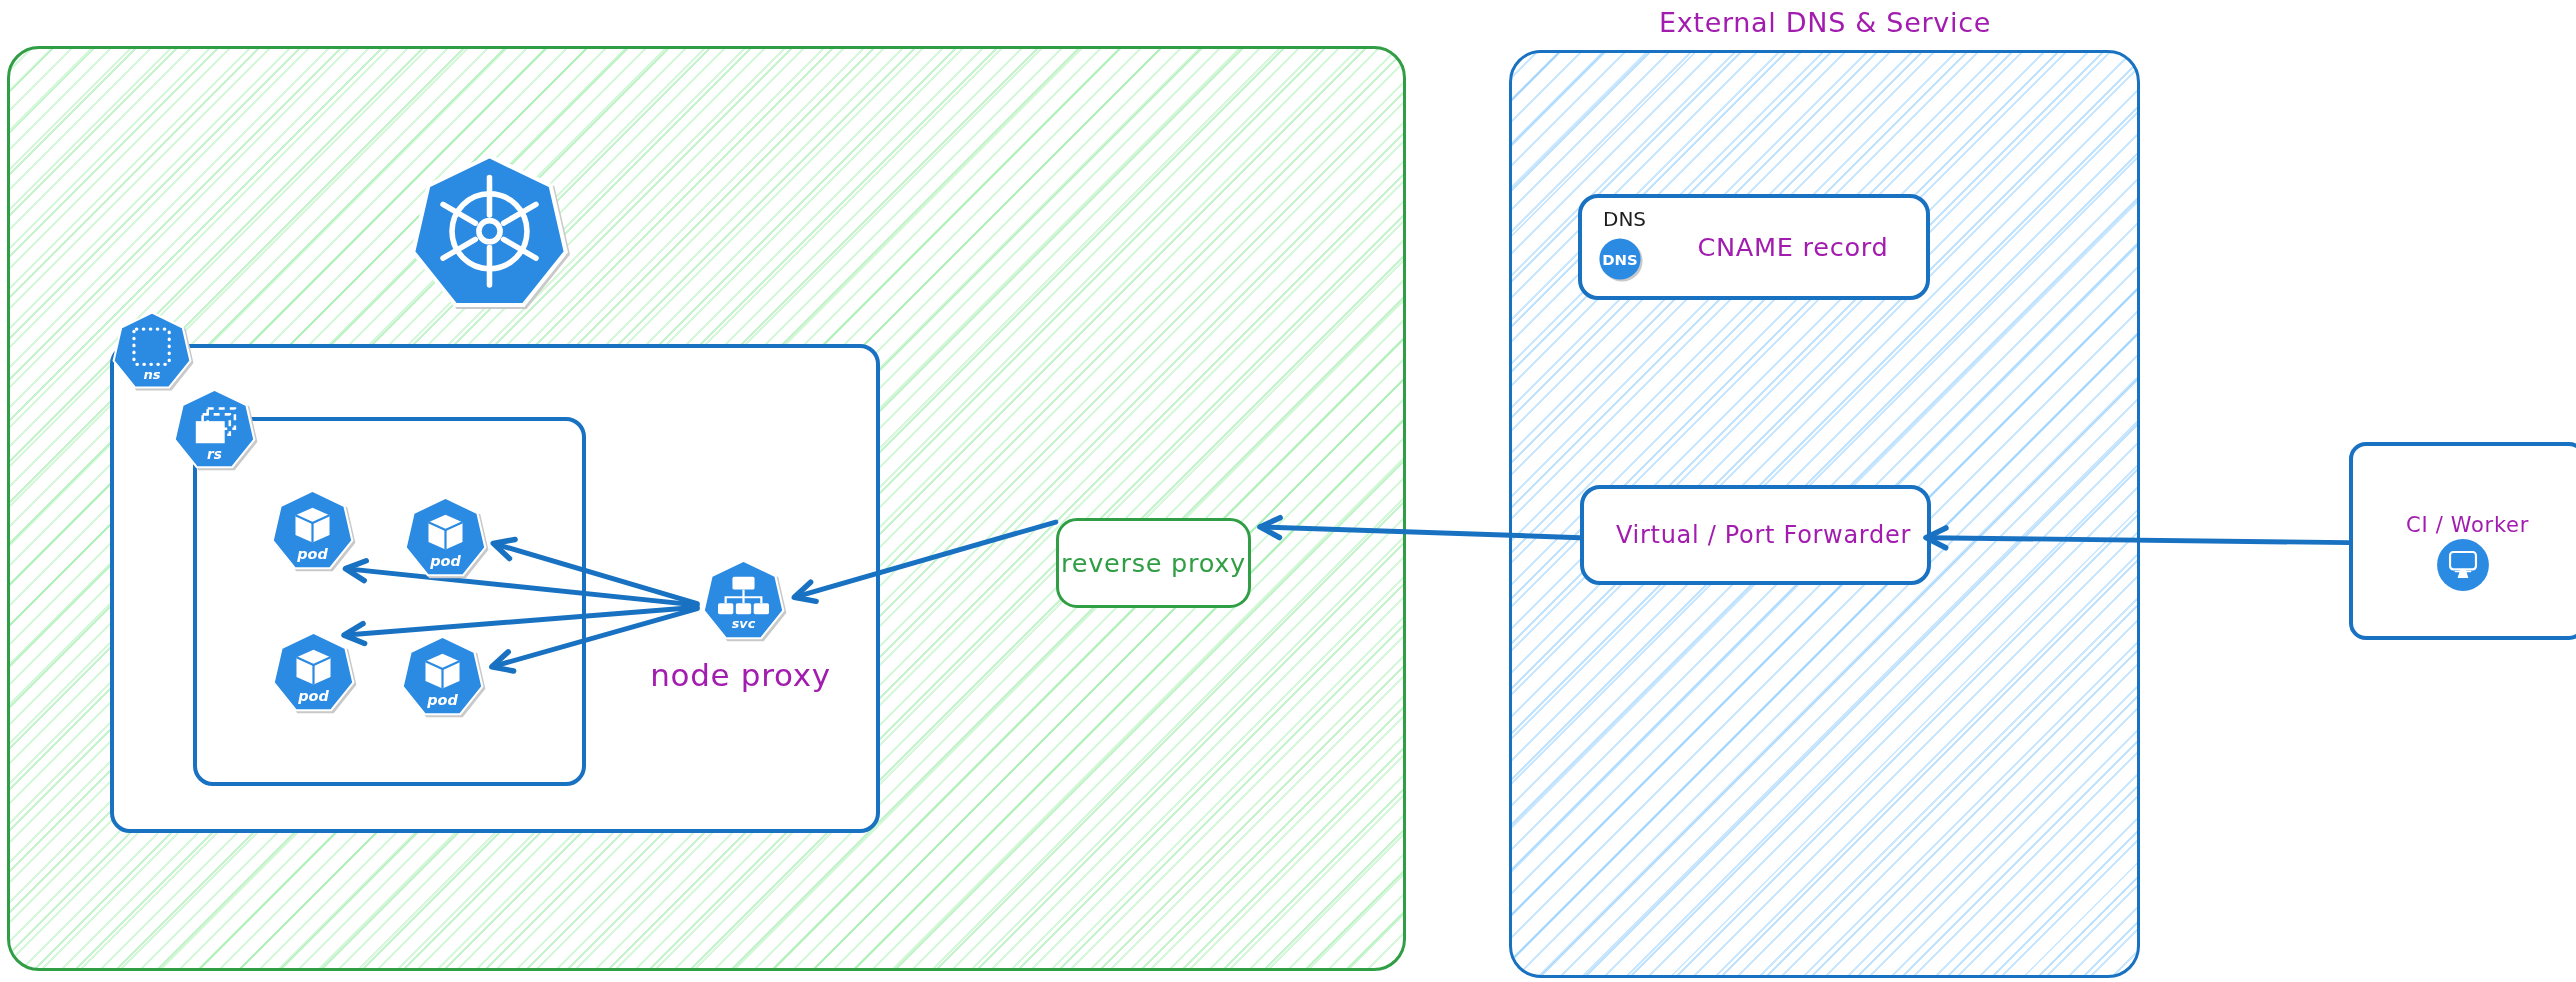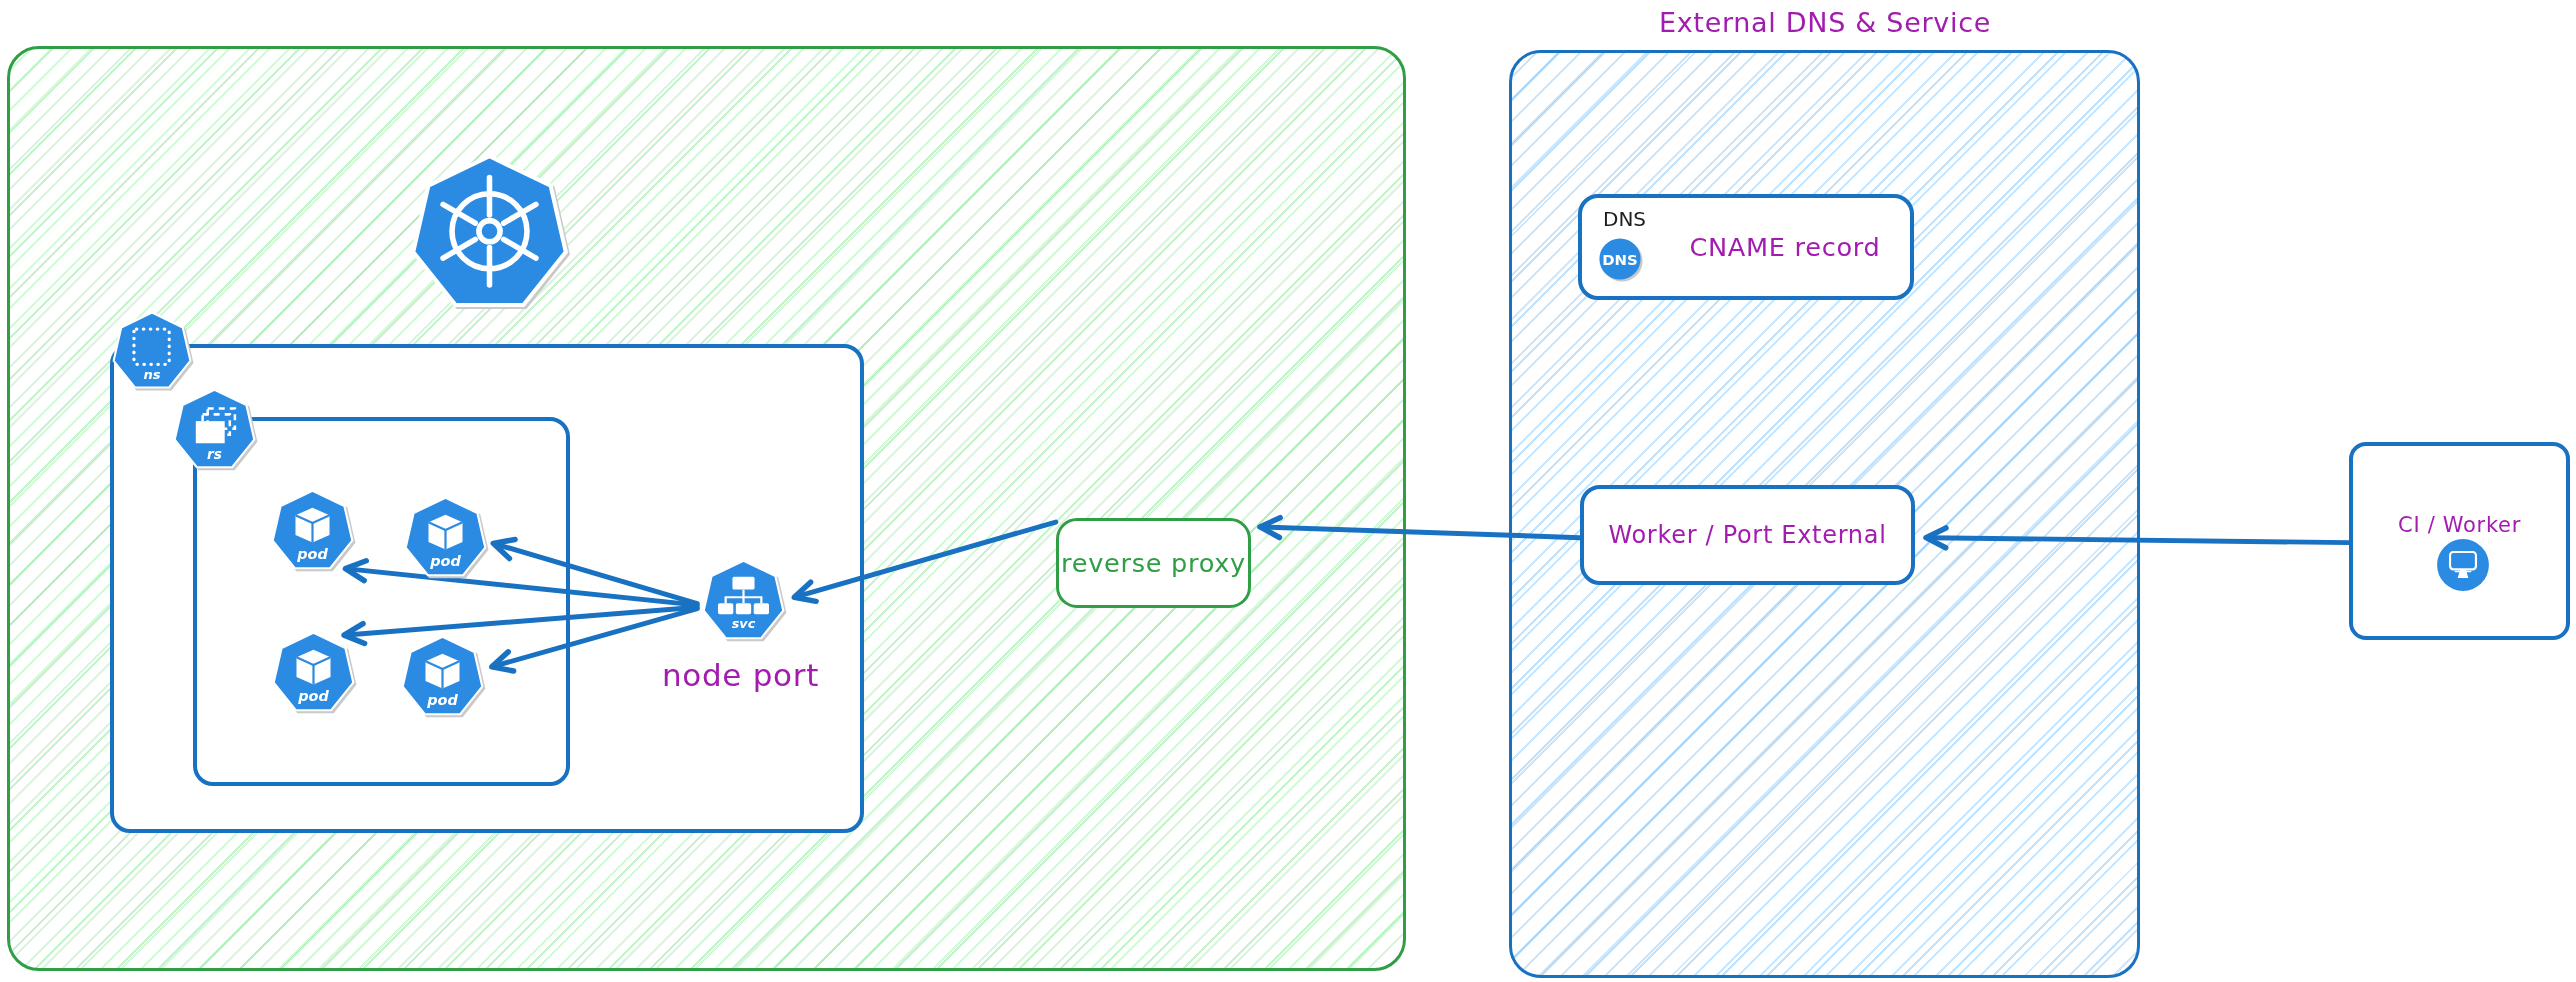--- a/index.html
+++ b/index.html
@@ -12,21 +12,21 @@
     background-image:
       repeating-linear-gradient(135deg, rgba(140,233,154,0.50) 0 2.1px, transparent 2.1px 29px),
       repeating-linear-gradient(135deg, rgba(178,242,187,0.55) 0 2.1px, transparent 2.1px 14px);}
   .box-blue{position:absolute;left:1509px;top:50px;width:625px;height:922px;
     border:3.6px solid #1971c2;border-radius:32px;
     background-image:
       repeating-linear-gradient(135deg, rgba(116,192,252,0.45) 0 2.1px, transparent 2.1px 32px),
       repeating-linear-gradient(135deg, rgba(165,216,255,0.60) 0 2.1px, transparent 2.1px 15.6px);}
 
   
-  .card-blue{position:absolute;background:#ffffff;border:4.3px solid #1971c2;border-radius:20px;}
+  .card-blue{position:absolute;background:#ffffff;border:4.3px solid #1971c2;border-radius:20px;padding-left:16px;}
   .card-green{position:absolute;background:#ffffff;border:3.6px solid #2f9e44;border-radius:21px;margin-top:40px;}
 
   
   .t-green{color:#2f9e44;}
   .t-blue{color:#a21caf;}
   .t-black{color:#1e1e1e;}
   .group-title{position:absolute;text-align:center;font-size:27px;font-weight:500;letter-spacing:0.7px;}
   .centered{display:flex;align-items:center;justify-content:center;}
 
   .icon{position:absolute;filter:drop-shadow(2.8px 2.8px 0 #c9c9c9);}
@@ -57,21 +57,21 @@
         <circle cx="31" cy="31" r="29" fill="#2b8ae2"></circle>
         <text x="31" y="39" text-anchor="middle" fill="#ffffff" font-size="21" font-weight="bold" font-family="DejaVu Sans, sans-serif">DNS</text>
       </svg>
     </div>
     <div class="centered" style="position:absolute;left:78px;top:0;right:0;height:100%;">
       <span class="t-blue" style="font-size:25.6px;letter-spacing:0.7px;">CNAME record</span>
     </div>
   </div>
 
   <div class="card-blue centered" style="left:1580px;top:485px;width:327px;height:92px;">
-    <span class="t-blue" style="font-size:24px;letter-spacing:0.7px;">Worker / Port External</span>
+    <span class="t-blue" style="font-size:24px;letter-spacing:0.7px;">Virtual / Port Forwarder</span>
   </div>
 
   <div class="card-blue" style="left:2349px;top:442px;width:213px;height:190px;border-radius:17px;">
     <div class="t-blue" style="position:absolute;left:0;top:67px;width:100%;text-align:center;font-size:21px;letter-spacing:0.7px;">CI / Worker</div>
     <div class="icon" style="left:83px;top:92px;width:54px;height:54px;filter:none;">
       <svg width="54" height="54" viewBox="0 0 100 100">
         <circle cx="50" cy="50" r="48" fill="#2b8ae2"></circle>
         <rect x="26" y="26" width="48" height="32" rx="6" fill="none" stroke="#ffffff" stroke-width="4"></rect>
         <polygon points="45,58 55,58 60,74 40,74" fill="#ffffff"></polygon>
         <line x1="36" y1="62" x2="64" y2="62" stroke="#ffffff" stroke-width="3" stroke-linecap="round"></line>
@@ -183,16 +183,16 @@
         <line x1="50" y1="36" x2="50" y2="45"></line>
         <polyline points="29,52 29,45 71,45 71,52"></polyline>
         <line x1="50" y1="45" x2="50" y2="52"></line>
       </g>
       <rect x="20" y="52" width="18" height="13" rx="2" fill="#ffffff"></rect>
       <rect x="41" y="52" width="18" height="13" rx="2" fill="#ffffff"></rect>
       <rect x="62" y="52" width="18" height="13" rx="2" fill="#ffffff"></rect>
       <text x="50" y="81" text-anchor="middle" fill="#ffffff" font-size="15" font-style="italic" font-weight="bold" font-family="DejaVu Sans, sans-serif">svc</text>
     </svg>
   </div>
-  <div class="t-blue" style="position:absolute;left:648px;top:657px;width:185px;text-align:center;font-size:31px;letter-spacing:0.7px;">node port</div>
+  <div class="t-blue" style="position:absolute;left:648px;top:657px;width:185px;text-align:center;font-size:31px;letter-spacing:0.7px;">node proxy</div>
 
 </div>
 
 
 </body></html>

